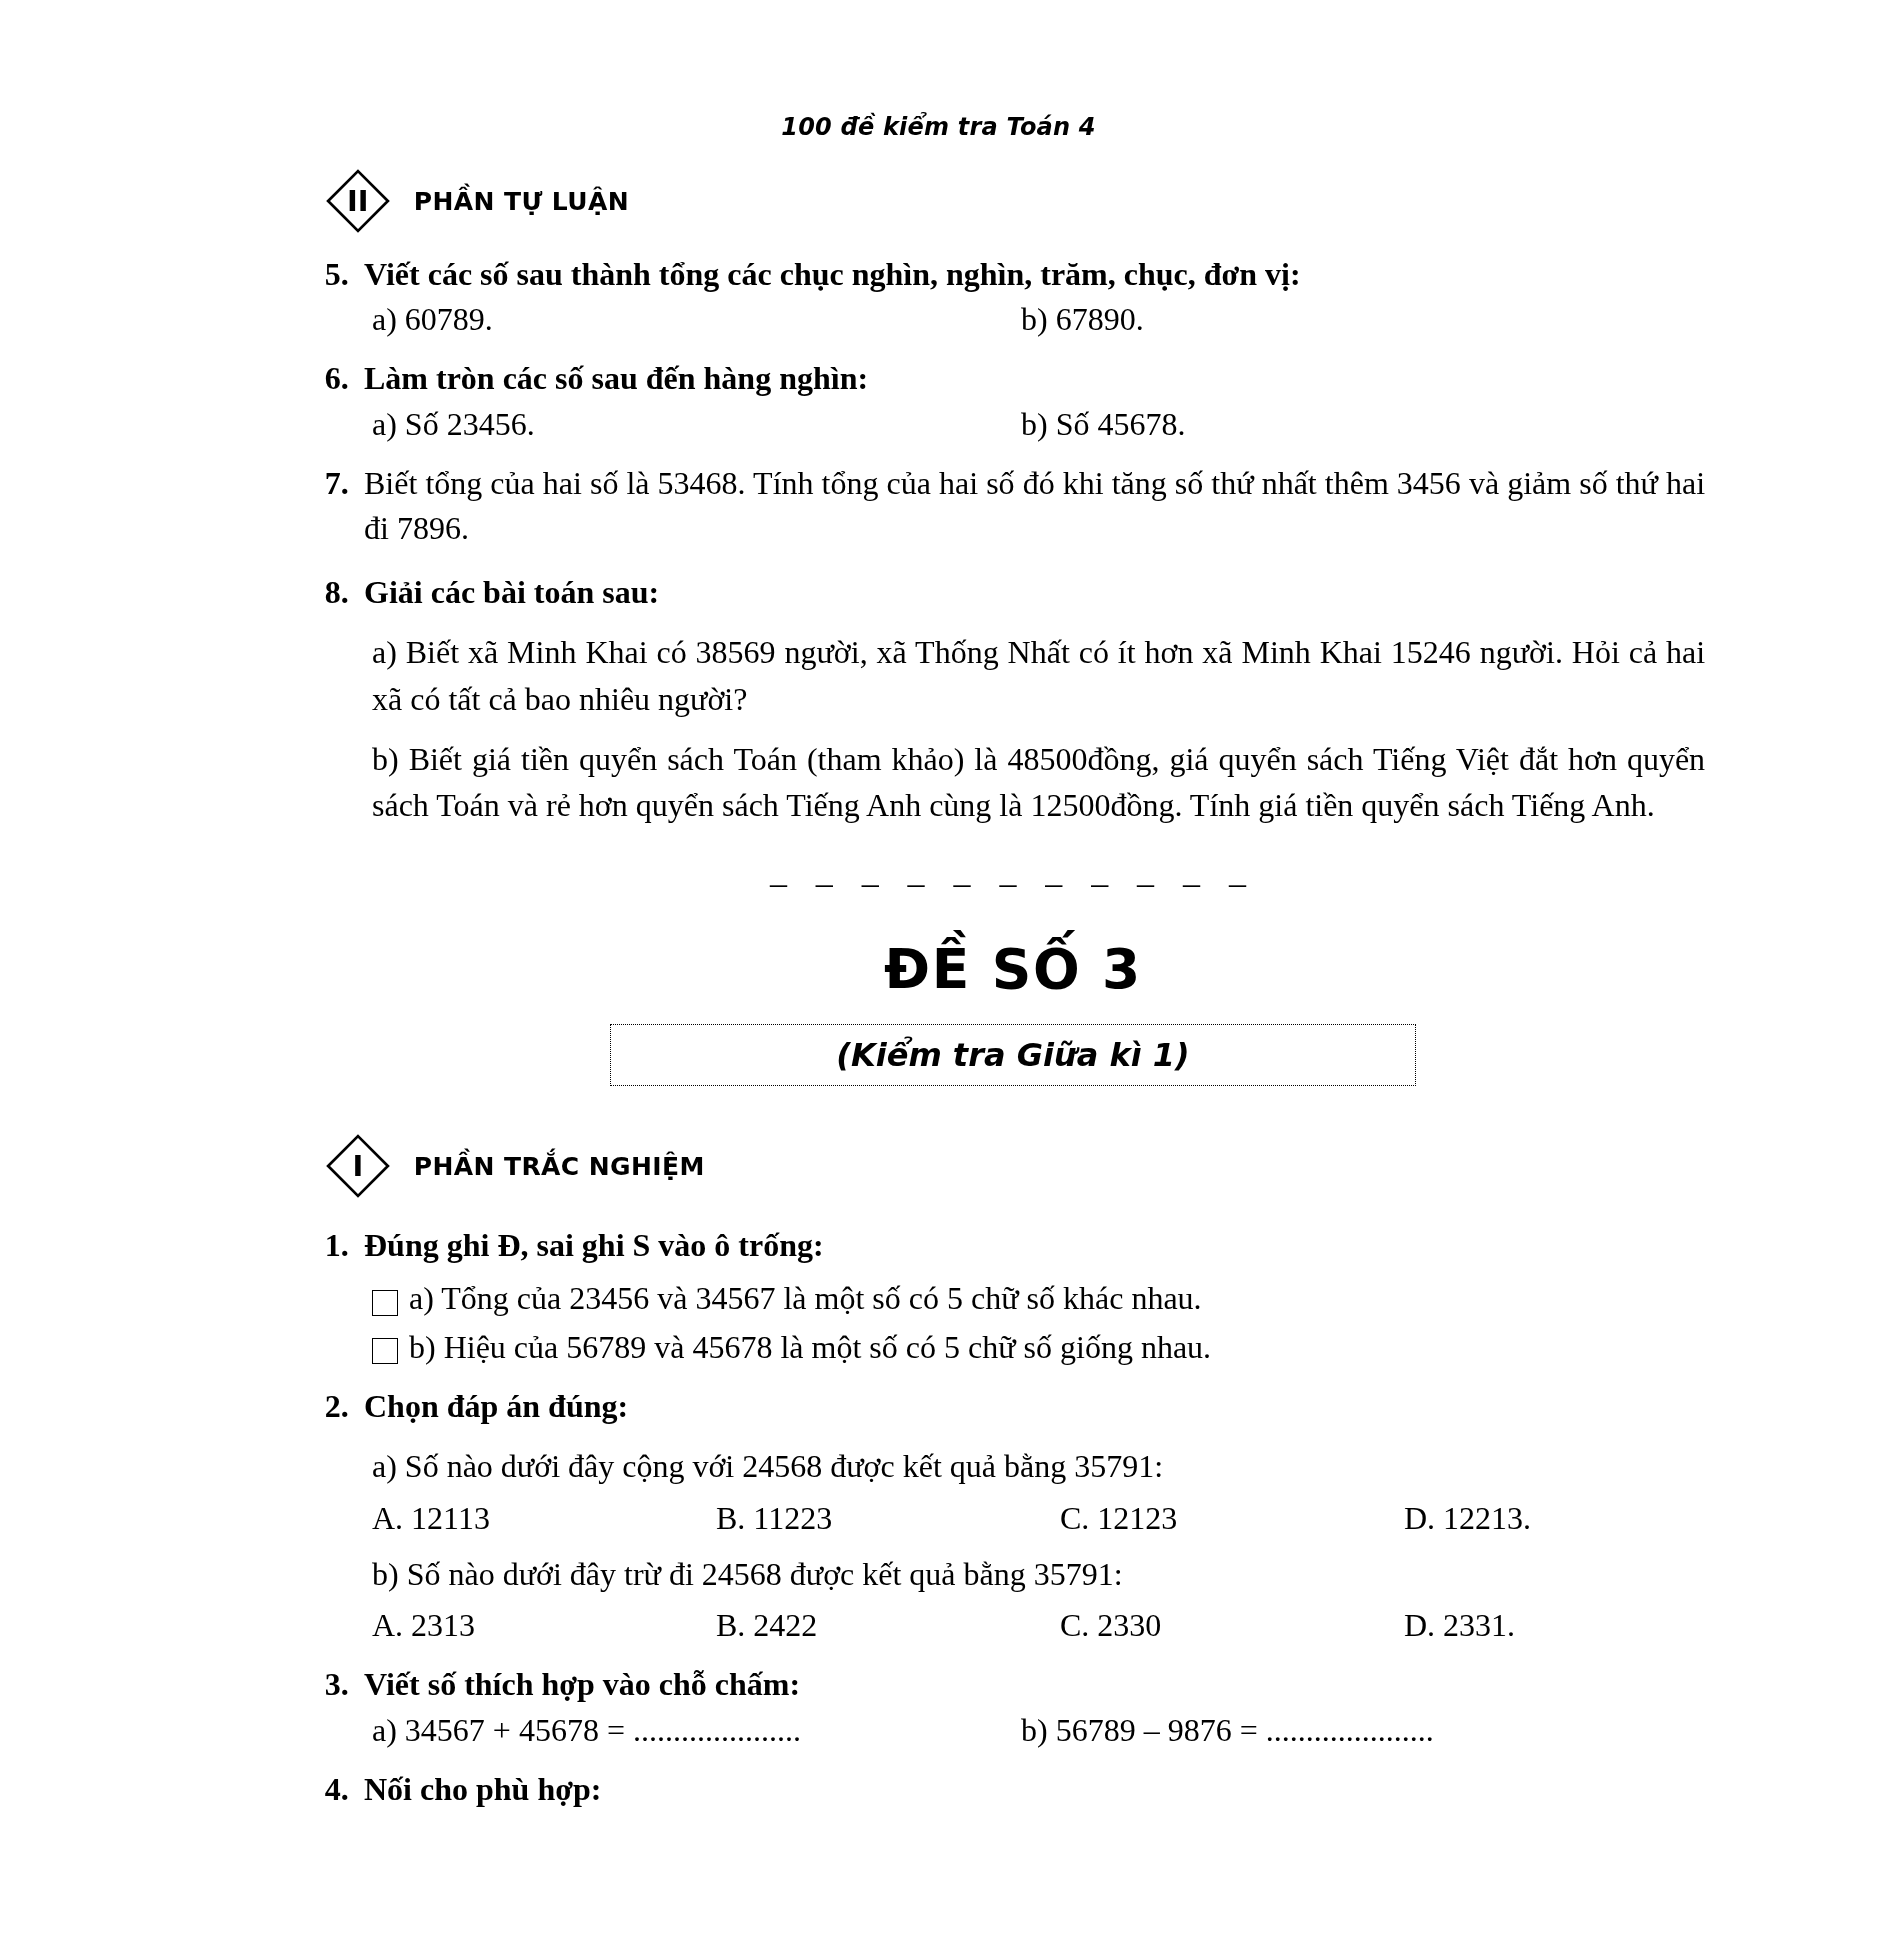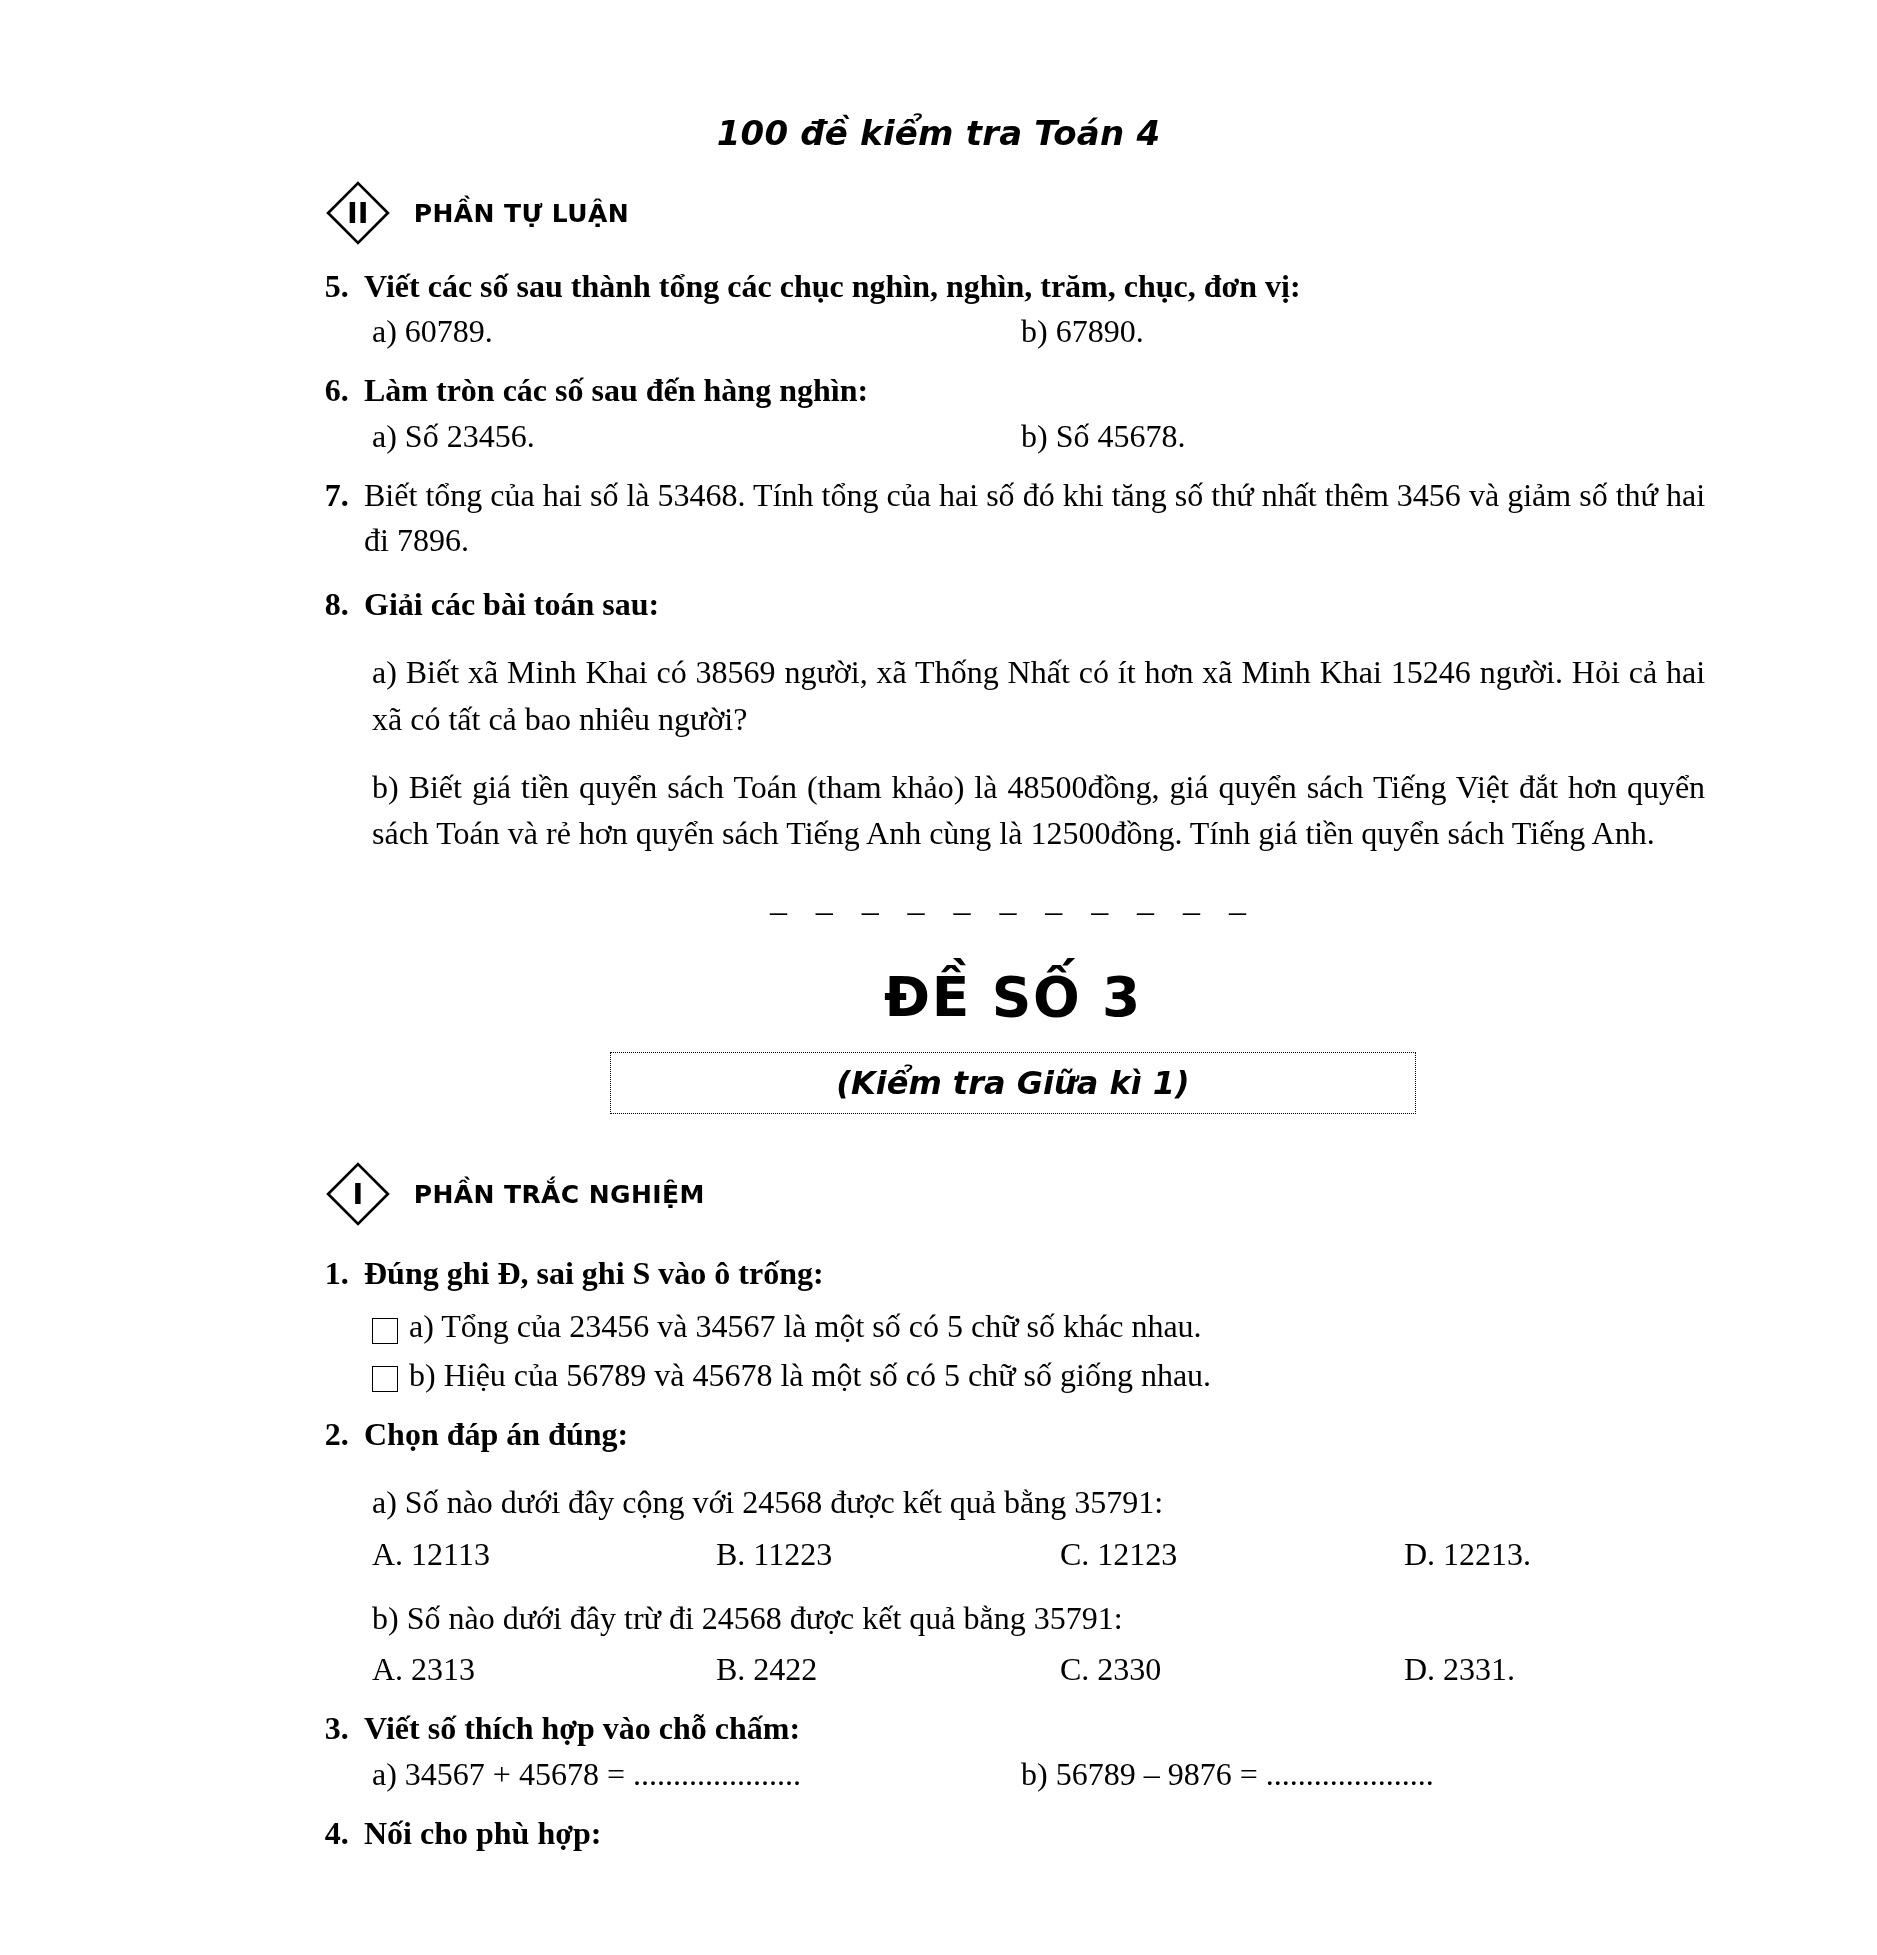--- a/index.html
+++ b/index.html
@@ -18,21 +18,21 @@
   .page {
     position: absolute;
     inset: 0;
     padding: 0;
   }
   .header {
     text-align: center;
     font-family: "DejaVu Sans", sans-serif;
     font-style: italic;
     font-weight: bold;
-    font-size: 34px;
+    font-size: 24px;
     letter-spacing: 0.2px;
     margin-top: 113px;
   }
   .content {
     margin: 0 auto;
     width: 1541px;
     padding-left: 149px;
     box-sizing: border-box;
   }
   
@@ -80,21 +80,21 @@
     font-weight: bold;
     text-align: left;
     padding-left: 7.8px;
     box-sizing: border-box;
   }
   .item .body {
     flex: 1;
   }
   .b { font-weight: bold; }
   .sub {
-    margin-top: 22px;
+    margin-top: 14px;
     font-size: 32px;
     line-height: 1.45;
     padding-left: 55px;
   }
   .sub-justify {
     text-align: justify;
     padding-right: 3.9px;
   }
   .two-col {
     display: flex;

